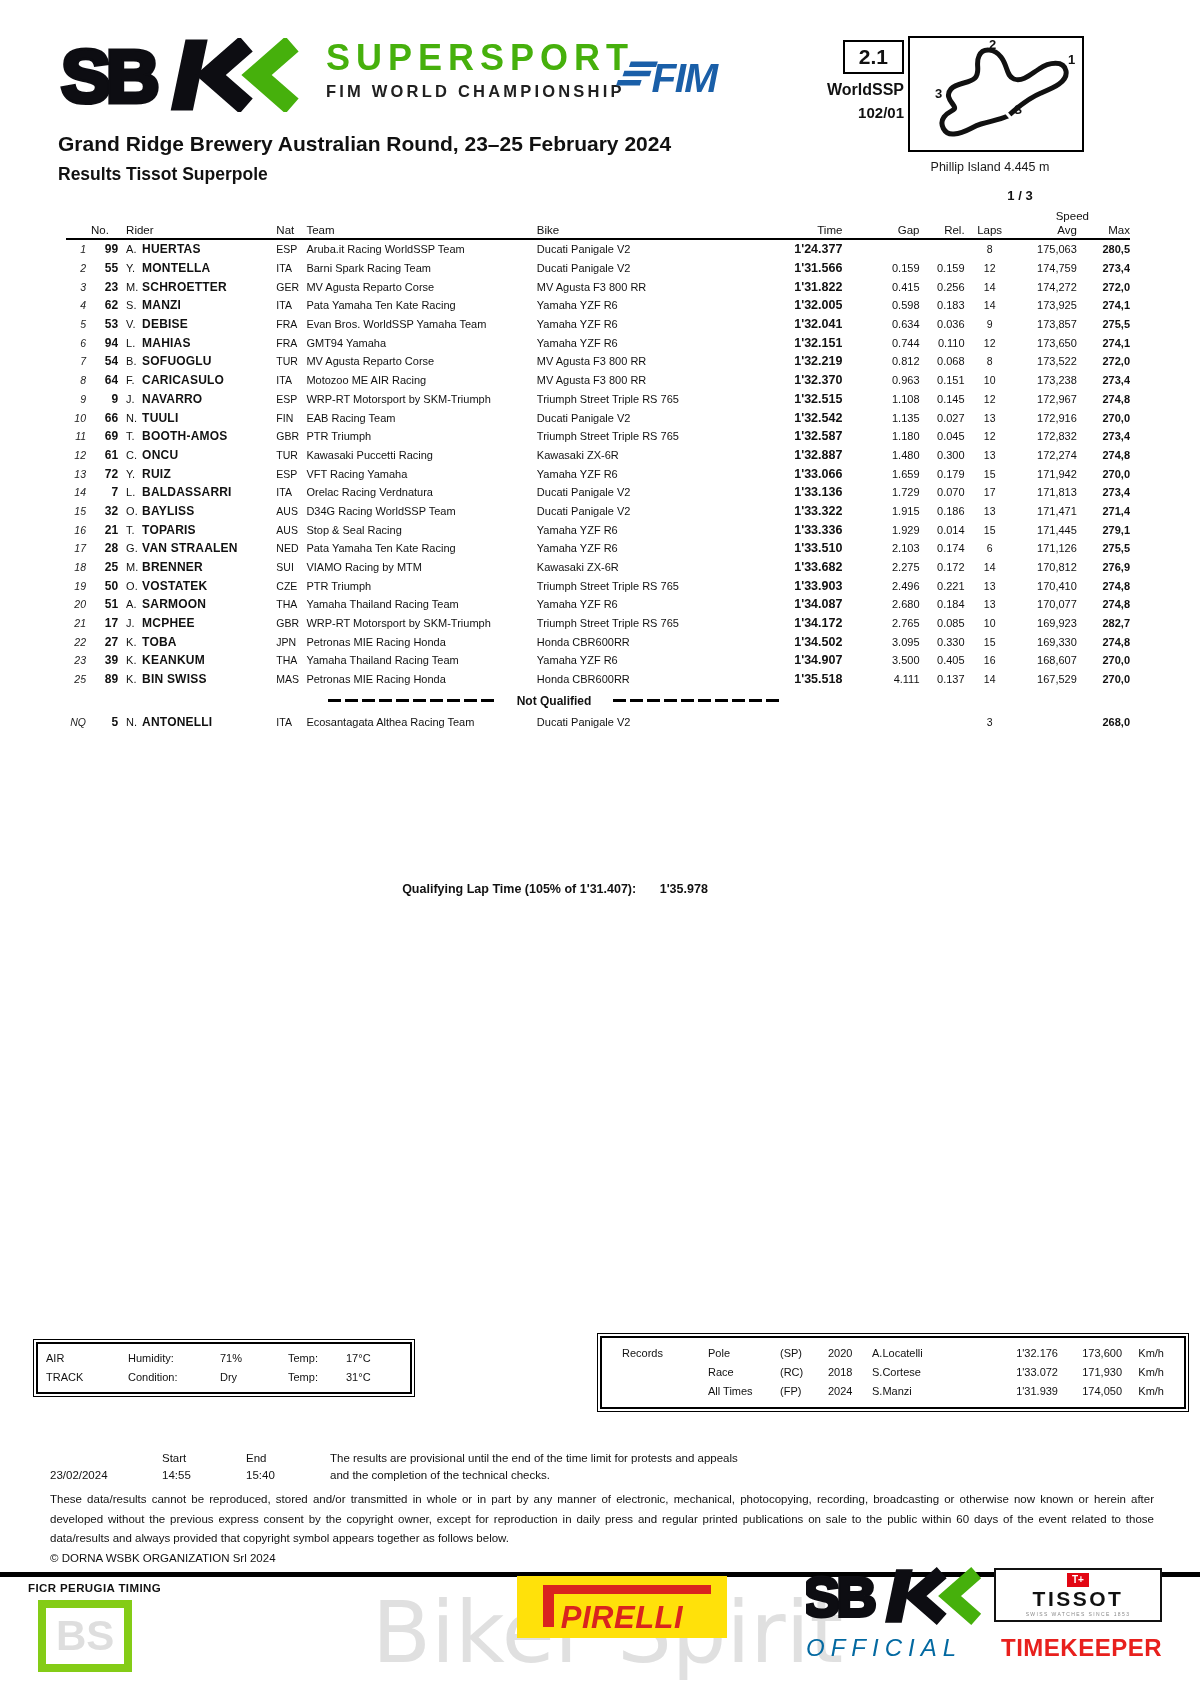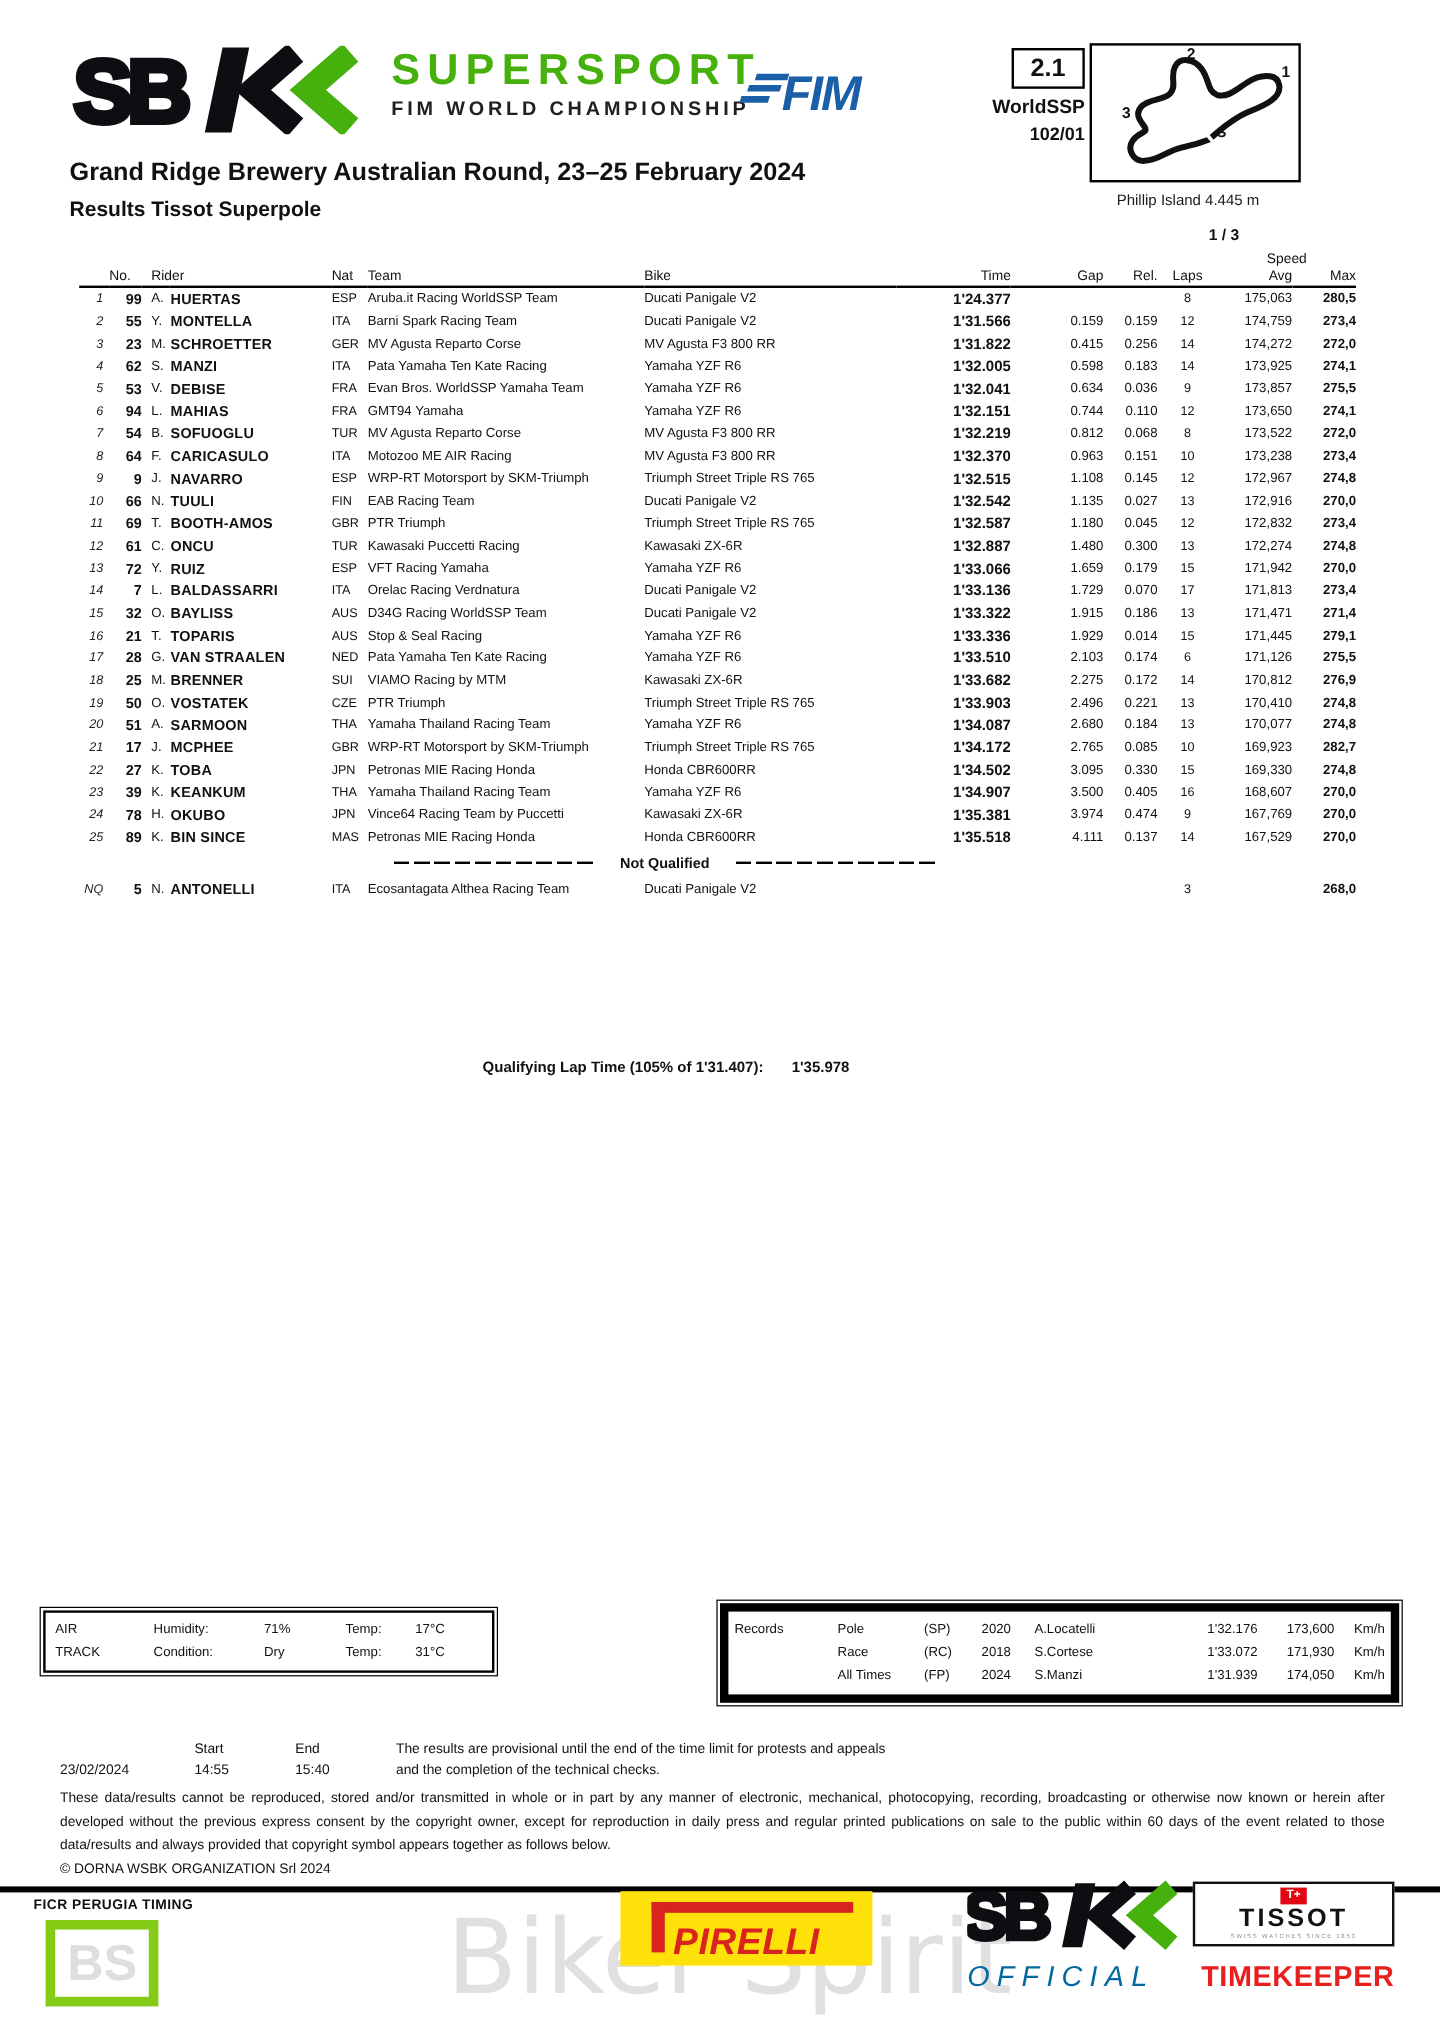--- a/index.html
+++ b/index.html
@@ -45,21 +45,21 @@
   .divline{display:flex;align-items:center;gap:22px;width:452px;margin-left:262px;}
   .divline .dash{flex:1;height:2.5px;background:repeating-linear-gradient(90deg,#000 0 13px,transparent 13px 17px);}
   .divline .lbl{font-weight:700;font-size:12px;white-space:nowrap;}
 
   .qnote{position:absolute;left:0;top:882px;width:1110px;text-align:center;font-weight:700;font-size:12.5px;}
   .qnote .val{margin-left:20px;}
 
   
   .condbox{position:absolute;left:36px;top:1342px;width:356px;border:2px solid #000;outline:1px solid #000;outline-offset:2px;padding:5px 8px;background:#fff;}
   .cond-row{display:grid;grid-template-columns:82px 92px 68px 58px auto;font-size:11px;line-height:19px;}
-  .recbox{position:absolute;left:600px;top:1336px;width:542px;border:7px solid #000000;outline:1px solid #000;outline-offset:2px;padding:6px 5px;background:#fff;display:flex;}
+  .recbox{position:absolute;left:600px;top:1336px;width:542px;border:2px solid #000000;outline:1px solid #000;outline-offset:2px;padding:6px 20px;background:#fff;display:flex;}
   .reclabel{width:86px;font-size:11px;line-height:19px;}
   .recrows{flex:1;}
   .rec-row{display:grid;grid-template-columns:72px 48px 44px 1fr 72px 64px 42px;font-size:11px;line-height:19px;}
   .rec-row .rt{text-align:right;}
   .rec-row .unit{text-align:right;}
 
   
   .schedule{position:absolute;left:50px;top:1450px;width:1100px;font-size:11.5px;line-height:17px;}
   .sched-row{display:grid;grid-template-columns:112px 84px 84px auto;}
   .disclaimer{position:absolute;left:50px;top:1490px;width:1104px;font-size:11.5px;line-height:19.5px;text-align:justify;}
@@ -543,41 +543,26 @@
       <td class="team">Yamaha Thailand Racing Team</td>
       <td class="bike">Yamaha YZF R6</td>
       <td class="time">1'34.907</td>
       <td class="gap">3.500</td>
       <td class="rel">0.405</td>
       <td class="laps">16</td>
       <td class="avg">168,607</td>
       <td class="max">270,0</td>
     </tr>
 
-    <tr>
-      <td class="pos">24</td>
-      <td class="no">78</td>
-      <td class="ini">H.</td>
-      <td class="sur">OKUBO</td>
-      <td class="nat">JPN</td>
-      <td class="team">Vince64 Racing Team by Puccetti</td>
-      <td class="bike">Kawasaki ZX-6R</td>
-      <td class="time">1'35.381</td>
-      <td class="gap">3.974</td>
-      <td class="rel">0.474</td>
-      <td class="laps">9</td>
-      <td class="avg">167,769</td>
-      <td class="max">270,0</td>
-    </tr>
 
     <tr>
       <td class="pos">25</td>
       <td class="no">89</td>
       <td class="ini">K.</td>
-      <td class="sur">BIN SINCE</td>
+      <td class="sur">BIN SWISS</td>
       <td class="nat">MAS</td>
       <td class="team">Petronas MIE Racing Honda</td>
       <td class="bike">Honda CBR600RR</td>
       <td class="time">1'35.518</td>
       <td class="gap">4.111</td>
       <td class="rel">0.137</td>
       <td class="laps">14</td>
       <td class="avg">167,529</td>
       <td class="max">270,0</td>
     </tr>

